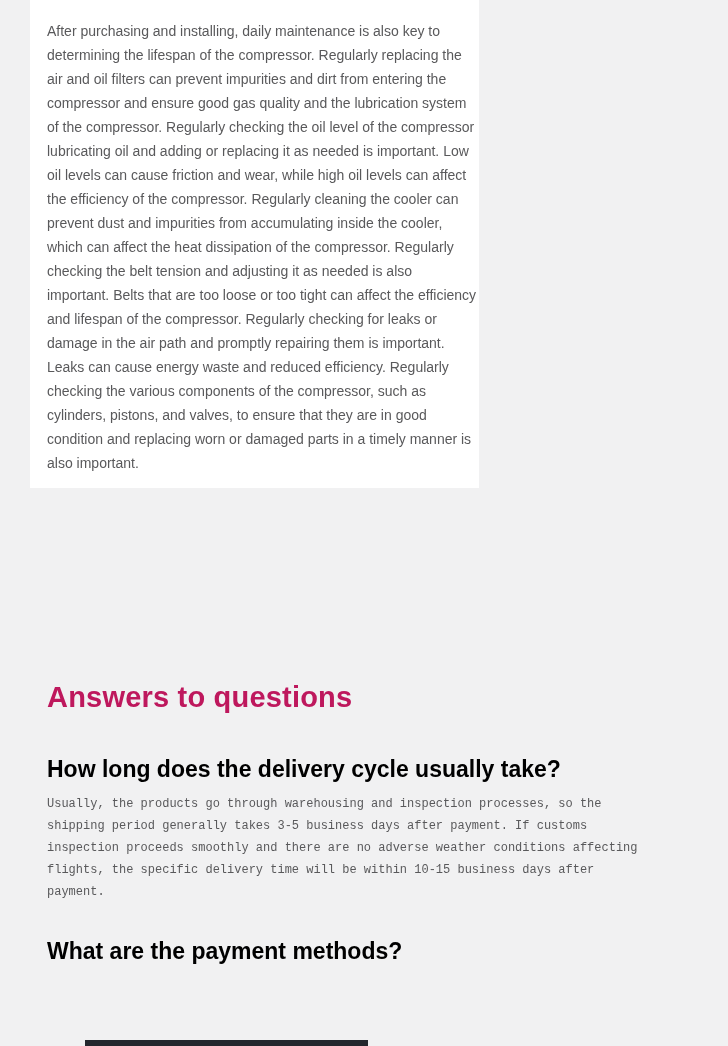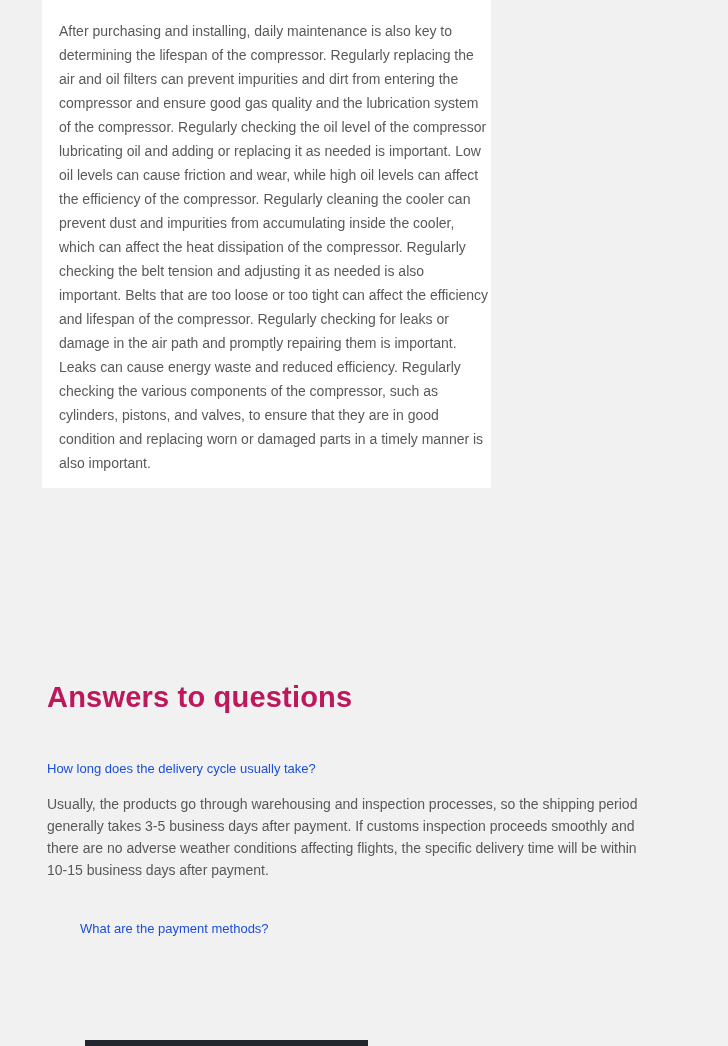--- a/index.html
+++ b/index.html
@@ -8,21 +8,21 @@
   }
   body {
     width: 728px;
     height: 1046px;
     position: relative;
     overflow: hidden;
     background: #f1f1f2;
     font-family: "Liberation Sans", "DejaVu Sans", sans-serif;
   }
   .maintenance-card {
-    margin-left: 42px;
+    margin-left: 30px;
     width: 430px;
     background: #ffffff;
     padding: 19px 2px 13px 17px;
   }
   .maintenance-card p {
     margin: 0;
     font-size: 14px;
     line-height: 24px;
     color: #59595b;
   }
@@ -34,34 +34,34 @@
   .faq-title {
     margin: 0;
     font-size: 29px;
     line-height: 33px;
     font-weight: 700;
     color: #be185d;
     letter-spacing: 0.2px;
   }
   .faq-question {
     margin: 43px 0 0 0;
-    font-size: 13px;
+    font-size: 23px;
     line-height: 24px;
-    font-weight: 400;
-    color: #1d4ed8;
+    font-weight: 700;
+    color: #000000;
   }
   .faq-question.second {
     margin-top: 36px;
-    margin-left: 33px;
   }
   .faq-answer {
     margin: 12px 0 0 0;
-    font-size: 14px;
+    font-size: 12px;
     line-height: 22px;
     color: #59595b;
+    font-family: Liberation Mono, monospace;
   }
   .footer-bar {
     position: absolute;
     left: 85px;
     bottom: 0;
     width: 283px;
     height: 6px;
     background: #23262d;
   }
 </style>

